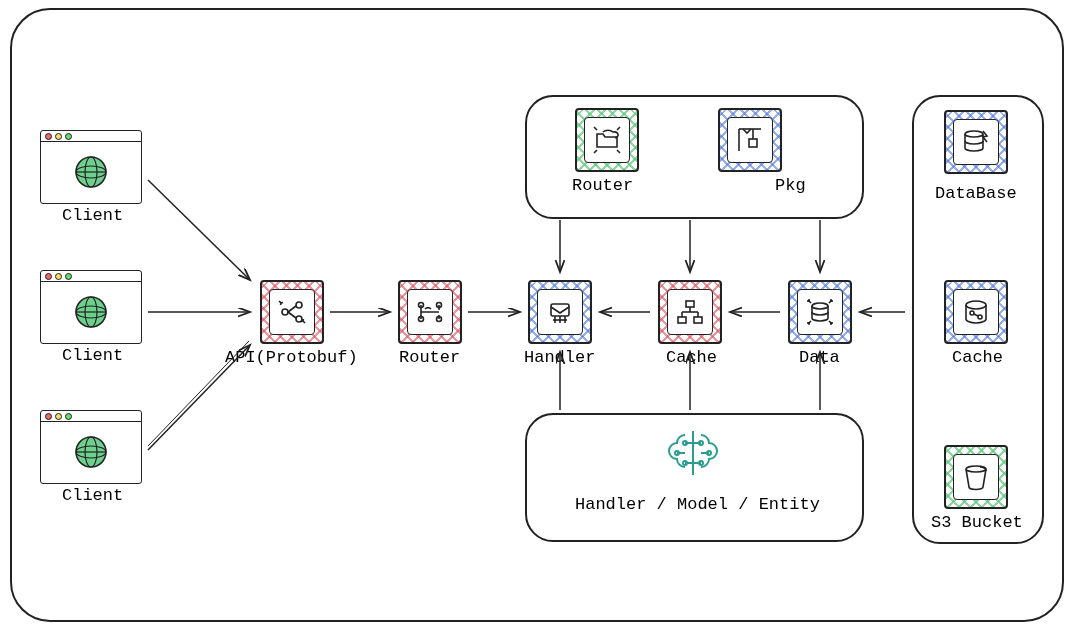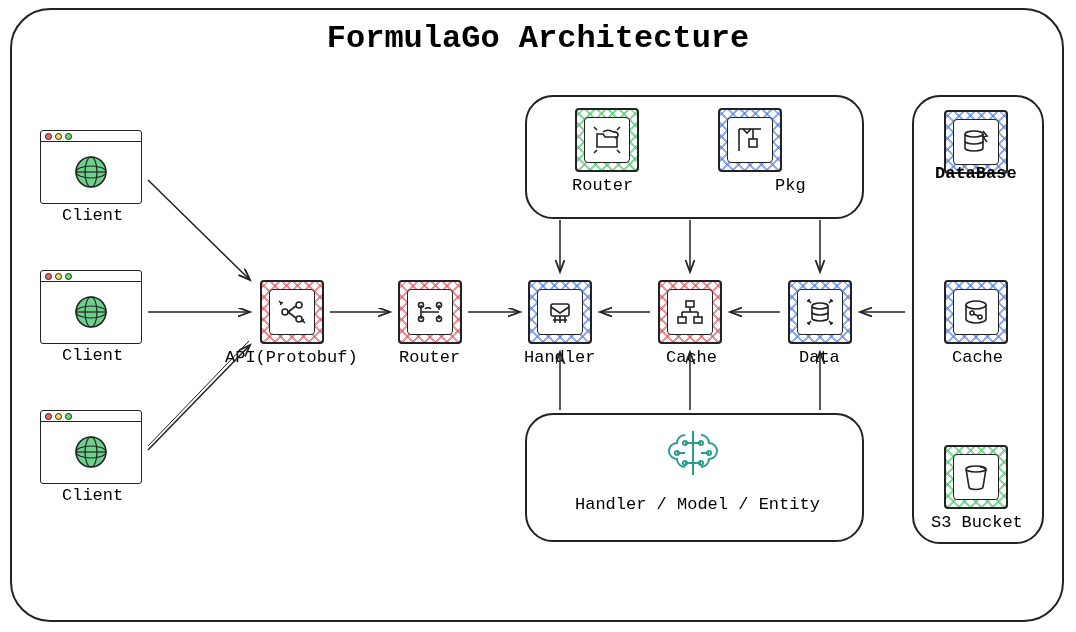--- a/index.html
+++ b/index.html
@@ -108,21 +108,20 @@
     left:0; top:0;
     width:1076px; height:632px;
     pointer-events:none;
   }
 </style>
 </head>
 <body>
 
 <div class="canvas">
   <div class="outer-frame"></div>
-  <div class="title">FormulaGo Architecture</div>
 
   <div class="client-box" style="left:40px; top:130px;">
     <div class="client-titlebar">
         <span class="dot r"></span>
         <span class="dot y"></span>
         <span class="dot g"></span>
       </div>
     <div class="client-body">
       <svg width="40" height="40" viewBox="0 0 40 40">
         <circle cx="20" cy="20" r="15" fill="#6dd08c" stroke="#222" stroke-width="1.5"></circle>
@@ -292,21 +291,21 @@
   <div class="node-box hatch-blue" style="left:944px; top:110px;">
     <div class="icon-inner">
       <svg width="34" height="34" viewBox="0 0 34 34" stroke="#222" stroke-width="1.6" fill="none">
         <ellipse cx="15" cy="9" rx="9" ry="3"></ellipse>
         <path d="M6 9 v14 a9 3 0 0 0 18 0 v-14"></path>
         <path d="M6 16 a9 3 0 0 0 18 0"></path>
         <path d="M24 6 l4 5 l-4 1 l4 5"></path>
       </svg>
     </div>
   </div>
-  <div class="node-label" style="left:935px; top:164px;font-weight:bold;">DataBase</div>
+  <div class="node-label" style="left:935px; top:184px;">DataBase</div>
 
   <div class="node-box hatch-blue" style="left:944px; top:280px;">
     <div class="icon-inner">
       <svg width="34" height="34" viewBox="0 0 34 34" stroke="#222" stroke-width="1.6" fill="none">
         <ellipse cx="17" cy="10" rx="10" ry="4"></ellipse>
         <path d="M7 10 v14 a10 4 0 0 0 20 0 v-14"></path>
         <circle cx="13" cy="18" r="2"></circle>
           <circle cx="21" cy="22" r="2"></circle>
         <line x1="15" y1="19" x2="19" y2="21"></line>
       </svg>

